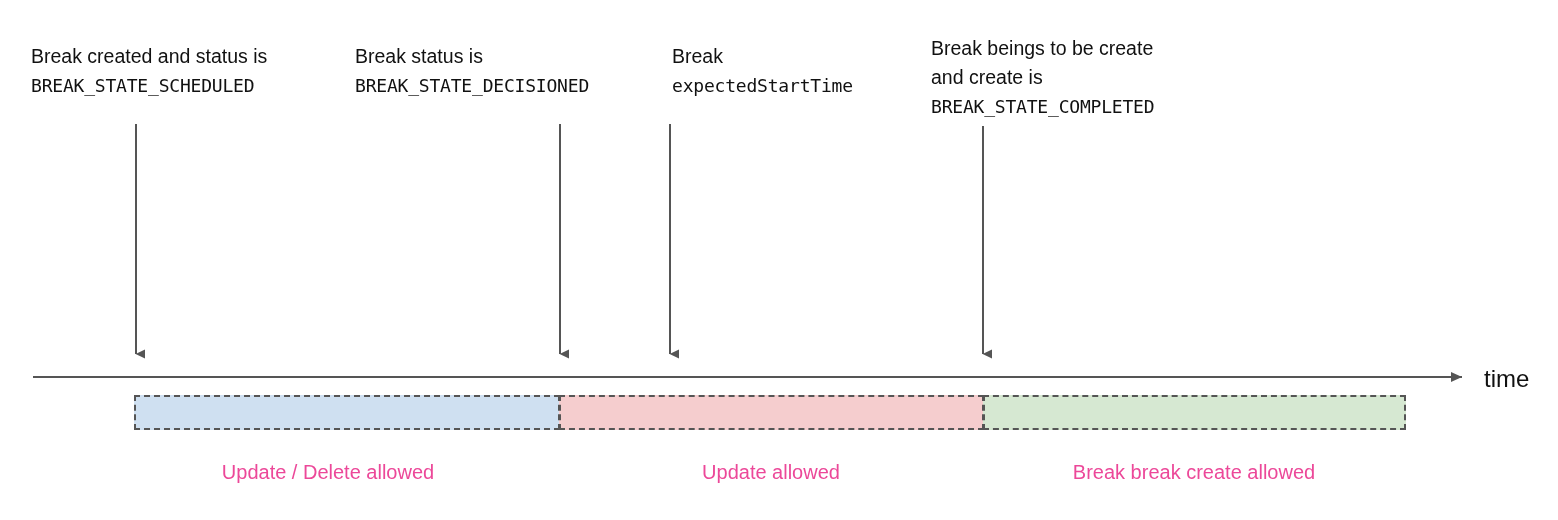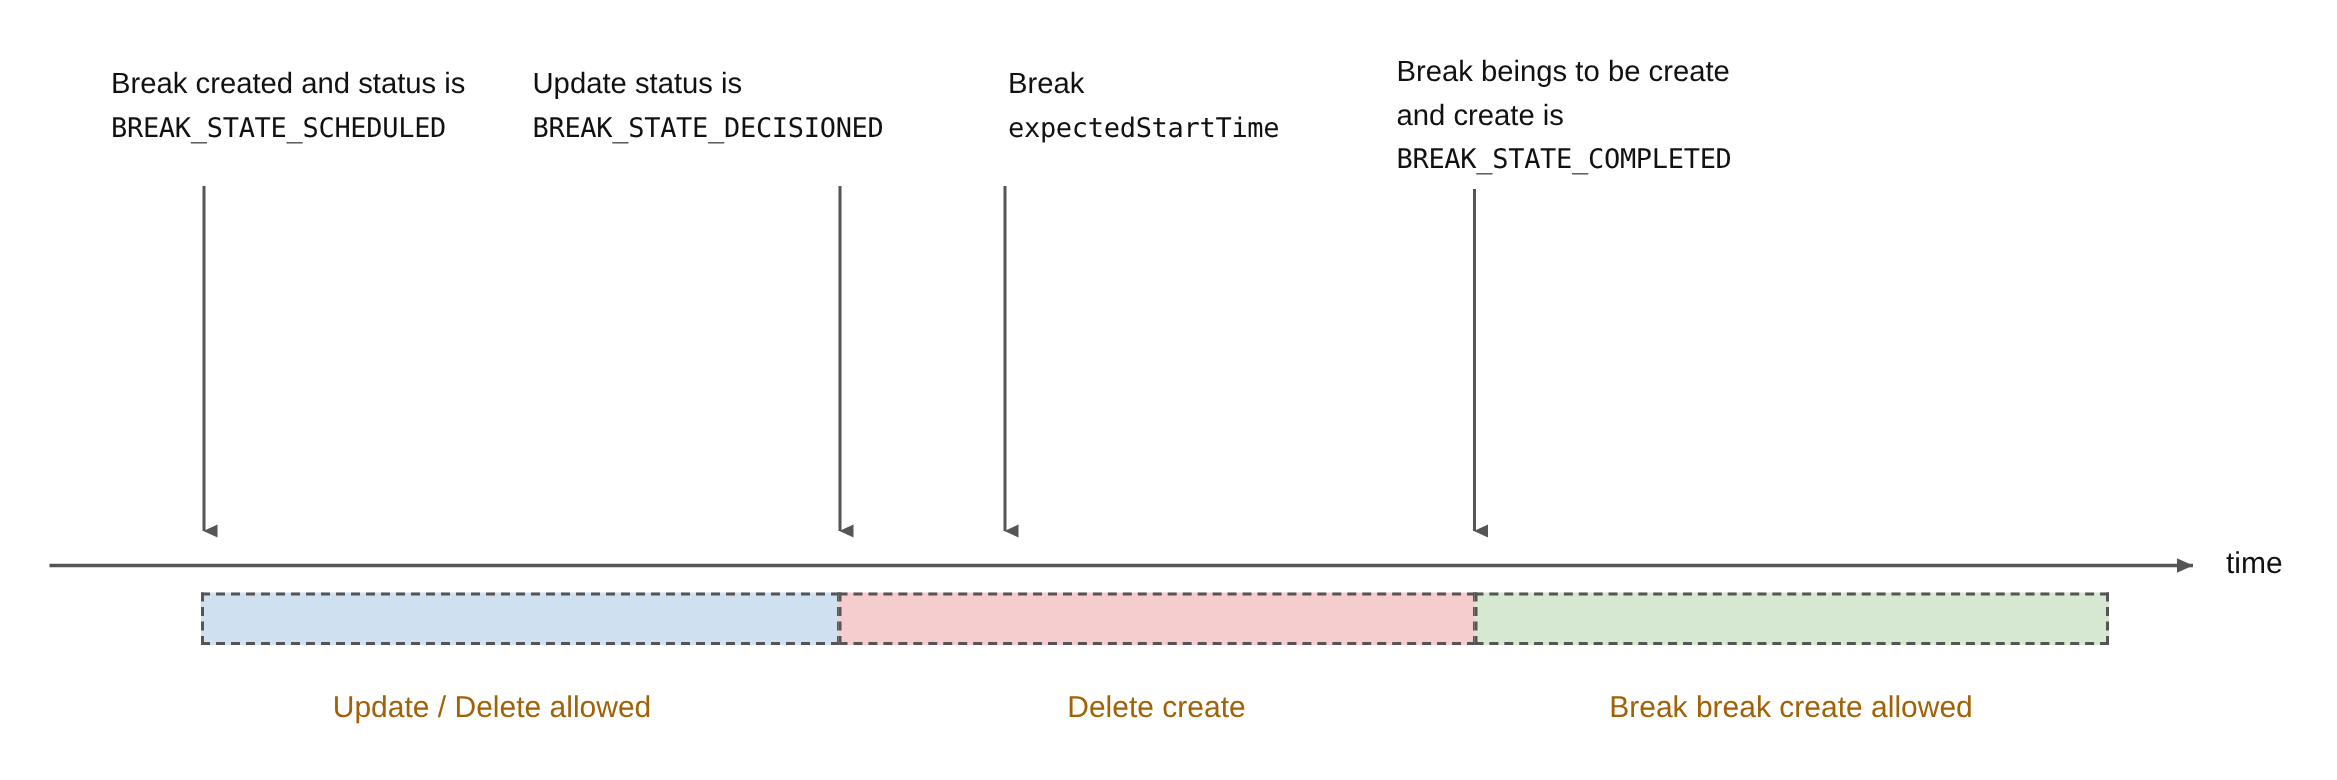--- a/index.html
+++ b/index.html
@@ -29,43 +29,43 @@
     white-space: pre;
   }
   .annotation .mono {
     font-family: "DejaVu Sans Mono", "Liberation Mono", monospace;
     font-size: 18px;
     letter-spacing: -0.2px;
   }
   .annotation .sans {
     font-family: "Liberation Sans", sans-serif;
   }
-  .ann-1 { left: 31px;  top: 42px; margin-left: 43px;  }
+  .ann-1 { left: 31px;  top: 42px;  }
   .ann-2 { left: 355px; top: 42px;  }
   .ann-3 { left: 672px; top: 42px;  }
   .ann-4 { left: 931px; top: 34px;  }
 
   .phase-label {
     position: absolute;
     font-size: 20px;
     line-height: 26px;
-    color: #a16207;
+    color: #ec4899;
     text-align: right;
     white-space: nowrap;
     transform: translateX(-50%);
   }
   .pl-1 { left: 328px;  top: 459px; }
   .pl-2 { left: 771px;  top: 459px; }
   .pl-3 { left: 1194px; top: 459px; }
 
   .axis-caption {
     position: absolute;
     left: 1484px;
     top: 365px;
-    font-size: 20px;
+    font-size: 24px;
     color: #111111;
     white-space: nowrap;
   }
 
   .band {
     position: absolute;
     top: 395px;
     height: 35px;
     box-sizing: border-box;
     border: 2px dashed #555555;
@@ -91,31 +91,31 @@
 
   <line x1="136" y1="124" x2="136" y2="354" stroke="#555555" stroke-width="2" marker-end="url(#arrowDown)"></line>
   <line x1="560" y1="124" x2="560" y2="354" stroke="#555555" stroke-width="2" marker-end="url(#arrowDown)"></line>
   <line x1="670" y1="124" x2="670" y2="354" stroke="#555555" stroke-width="2" marker-end="url(#arrowDown)"></line>
   <line x1="983" y1="126" x2="983" y2="354" stroke="#555555" stroke-width="2" marker-end="url(#arrowDown)"></line>
 </svg>
 
 <div class="annotation ann-1"><span class="sans">Break created and status is</span>
 <span class="mono">BREAK_STATE_SCHEDULED</span></div>
 
-<div class="annotation ann-2"><span class="sans">Update status is</span>
+<div class="annotation ann-2"><span class="sans">Break status is</span>
 <span class="mono">BREAK_STATE_DECISIONED</span></div>
 
 <div class="annotation ann-3"><span class="sans">Break</span>
 <span class="mono">expectedStartTime</span></div>
 
 <div class="annotation ann-4"><span class="sans">Break beings to be create</span>
 <span class="sans">and create is</span>
 <span class="mono">BREAK_STATE_COMPLETED</span></div>
 
 <div class="band band-1" style="background: rgb(207, 224, 241); border-color: rgb(85, 85, 85);"></div>
 <div class="band band-2" style="background: rgb(245, 205, 206); border-color: rgb(85, 85, 85);"></div>
 <div class="band band-3" style="background: rgb(214, 232, 210); border-color: rgb(85, 85, 85);"></div>
 
 <div class="phase-label pl-1">Update / Delete allowed</div>
-<div class="phase-label pl-2">Delete create</div>
+<div class="phase-label pl-2">Update allowed</div>
 <div class="phase-label pl-3">Break break create allowed</div>
 
 <div class="axis-caption">time</div>
 
 </body></html>

